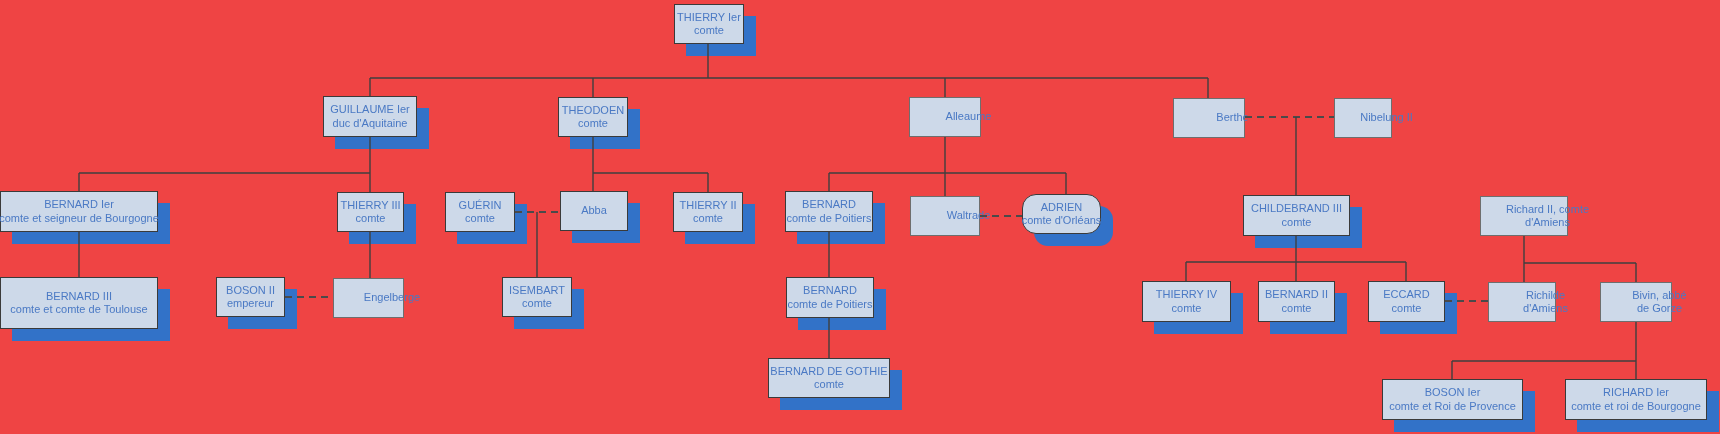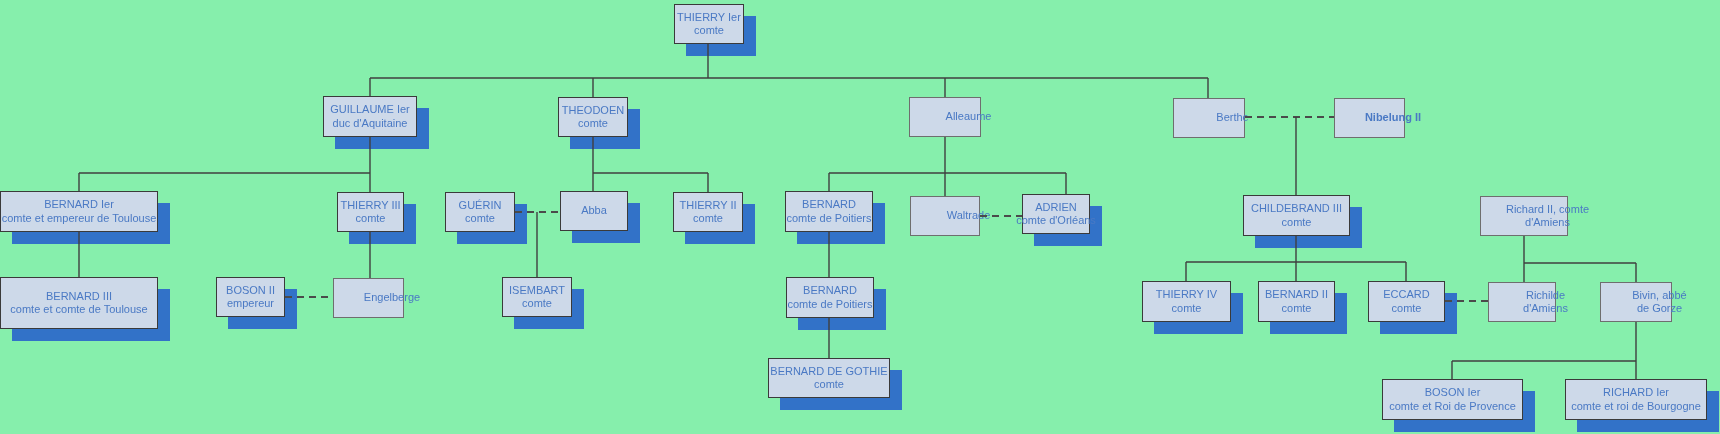--- a/index.html
+++ b/index.html
@@ -8,21 +8,21 @@
     background: #ffffff;
     width: 1720px;
     height: 434px;
     overflow: hidden;
     font-family: "Liberation Sans", sans-serif;
   }
   .canvas {
     position: relative;
     width: 1720px;
     height: 434px;
-    background: #86efac;
+    background: #ef4444;
   }
   .connector-layer {
     position: absolute;
     left: 0; top: 0;
     width: 1720px;
     height: 434px;
     pointer-events: none;
     z-index: 3;
   }
   .connector-layer line.solid {
@@ -125,26 +125,26 @@
       <div class="node primary" style="left: 558px; top: 97px; width: 70px; height: 40px;">
         <span class="node-line">THEODOEN</span>
         <span class="node-line">comte</span>
       </div>
       <div class="node plain" style="left: 909px; top: 97px; width: 72px; height: 40px;">
         <span class="node-line">Alleaume</span>
       </div>
       <div class="node plain" style="left: 1173px; top: 98px; width: 72px; height: 40px;">
         <span class="node-line">Berthe</span>
       </div>
-      <div class="node plain" style="left: 1334px; top: 98px; width: 71px; height: 40px; font-weight: bold;">
+      <div class="node plain" style="left: 1334px; top: 98px; width: 58px; height: 40px;">
         <span class="node-line">Nibelung II</span>
       </div>
       <div class="node primary" style="left: 0px; top: 191px; width: 158px; height: 41px;">
         <span class="node-line">BERNARD Ier</span>
-        <span class="node-line">comte et empereur de Toulouse</span>
+        <span class="node-line">comte et seigneur de Bourgogne</span>
       </div>
       <div class="node primary" style="left: 337px; top: 192px; width: 67px; height: 40px;">
         <span class="node-line">THIERRY III</span>
         <span class="node-line">comte</span>
       </div>
       <div class="node primary" style="left: 445px; top: 192px; width: 70px; height: 40px;">
         <span class="node-line">GUÉRIN</span>
         <span class="node-line">comte</span>
       </div>
       <div class="node primary" style="left: 560px; top: 191px; width: 68px; height: 40px;">
@@ -154,21 +154,21 @@
         <span class="node-line">THIERRY II</span>
         <span class="node-line">comte</span>
       </div>
       <div class="node primary" style="left: 785px; top: 191px; width: 88px; height: 41px;">
         <span class="node-line">BERNARD</span>
         <span class="node-line">comte de Poitiers</span>
       </div>
       <div class="node plain" style="left: 910px; top: 196px; width: 70px; height: 40px;">
         <span class="node-line">Waltrade</span>
       </div>
-      <div class="node primary" style="left: 1022px; top: 194px; width: 68px; height: 40px;">
+      <div class="node primary" style="left: 1022px; top: 194px; width: 79px; height: 40px; border-radius: 14px;">
         <span class="node-line">ADRIEN</span>
         <span class="node-line">comte d'Orléans</span>
       </div>
       <div class="node primary" style="left: 1243px; top: 195px; width: 107px; height: 41px;">
         <span class="node-line">CHILDEBRAND III</span>
         <span class="node-line">comte</span>
       </div>
       <div class="node plain" style="left: 1480px; top: 196px; width: 88px; height: 40px;">
         <span class="node-line">Richard II, comte</span>
         <span class="node-line">d'Amiens</span>

